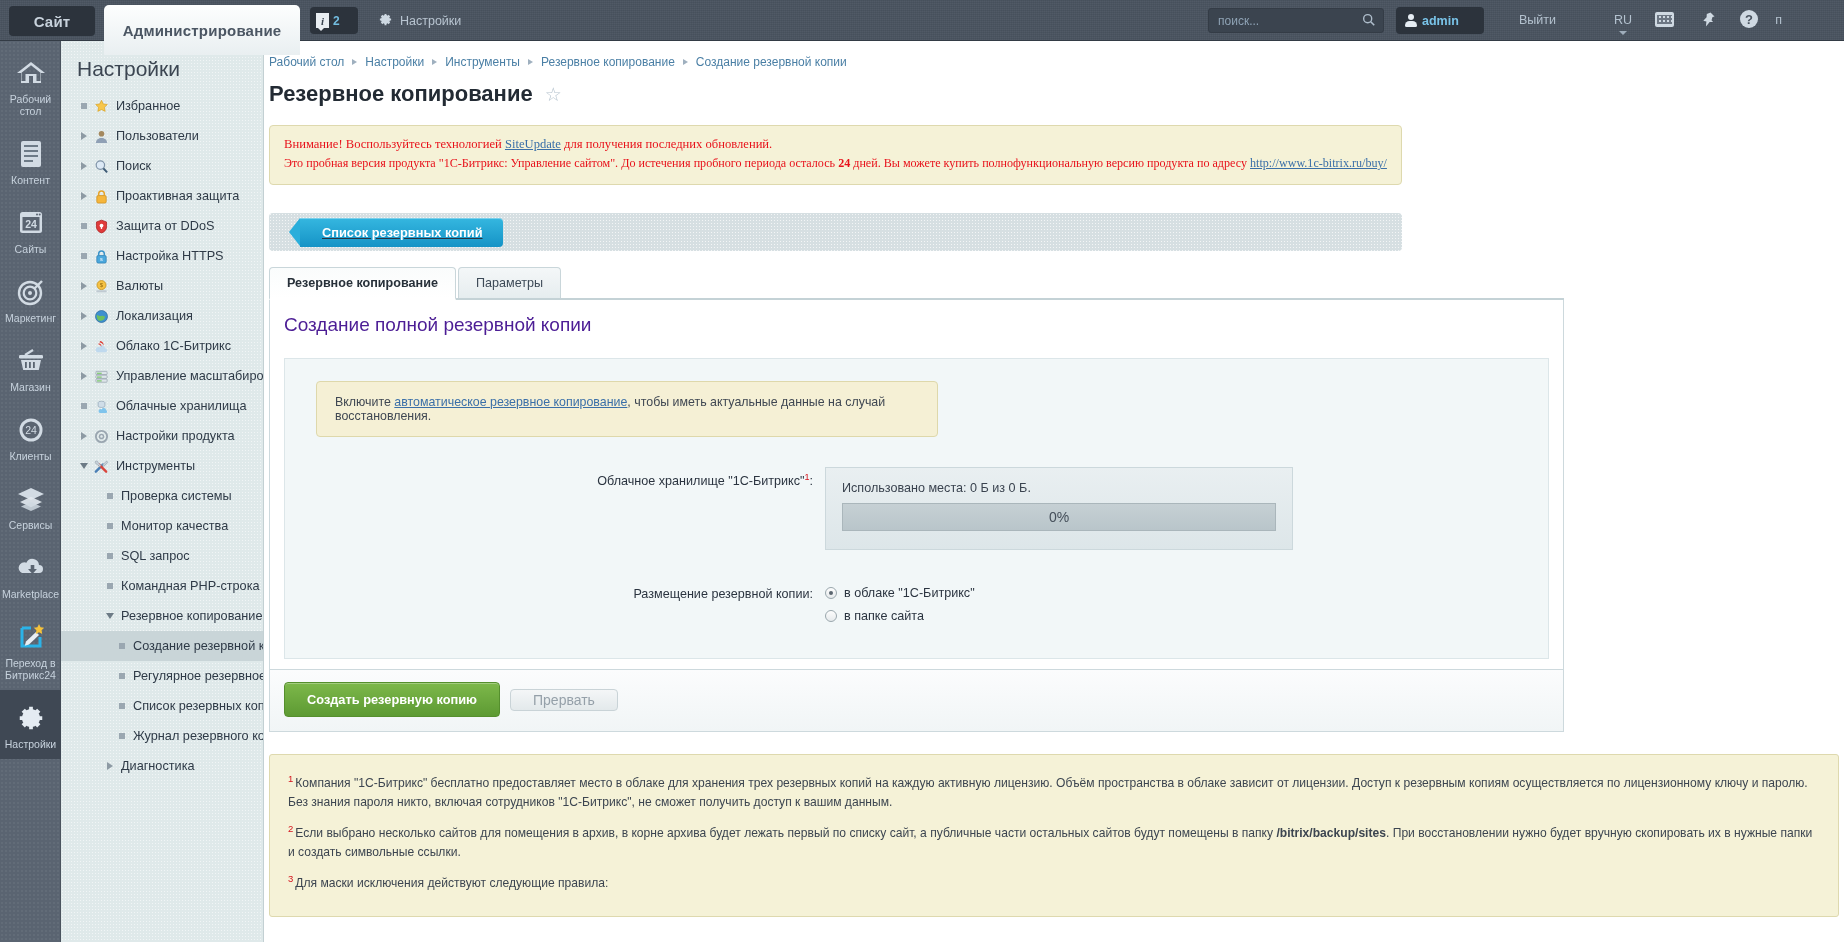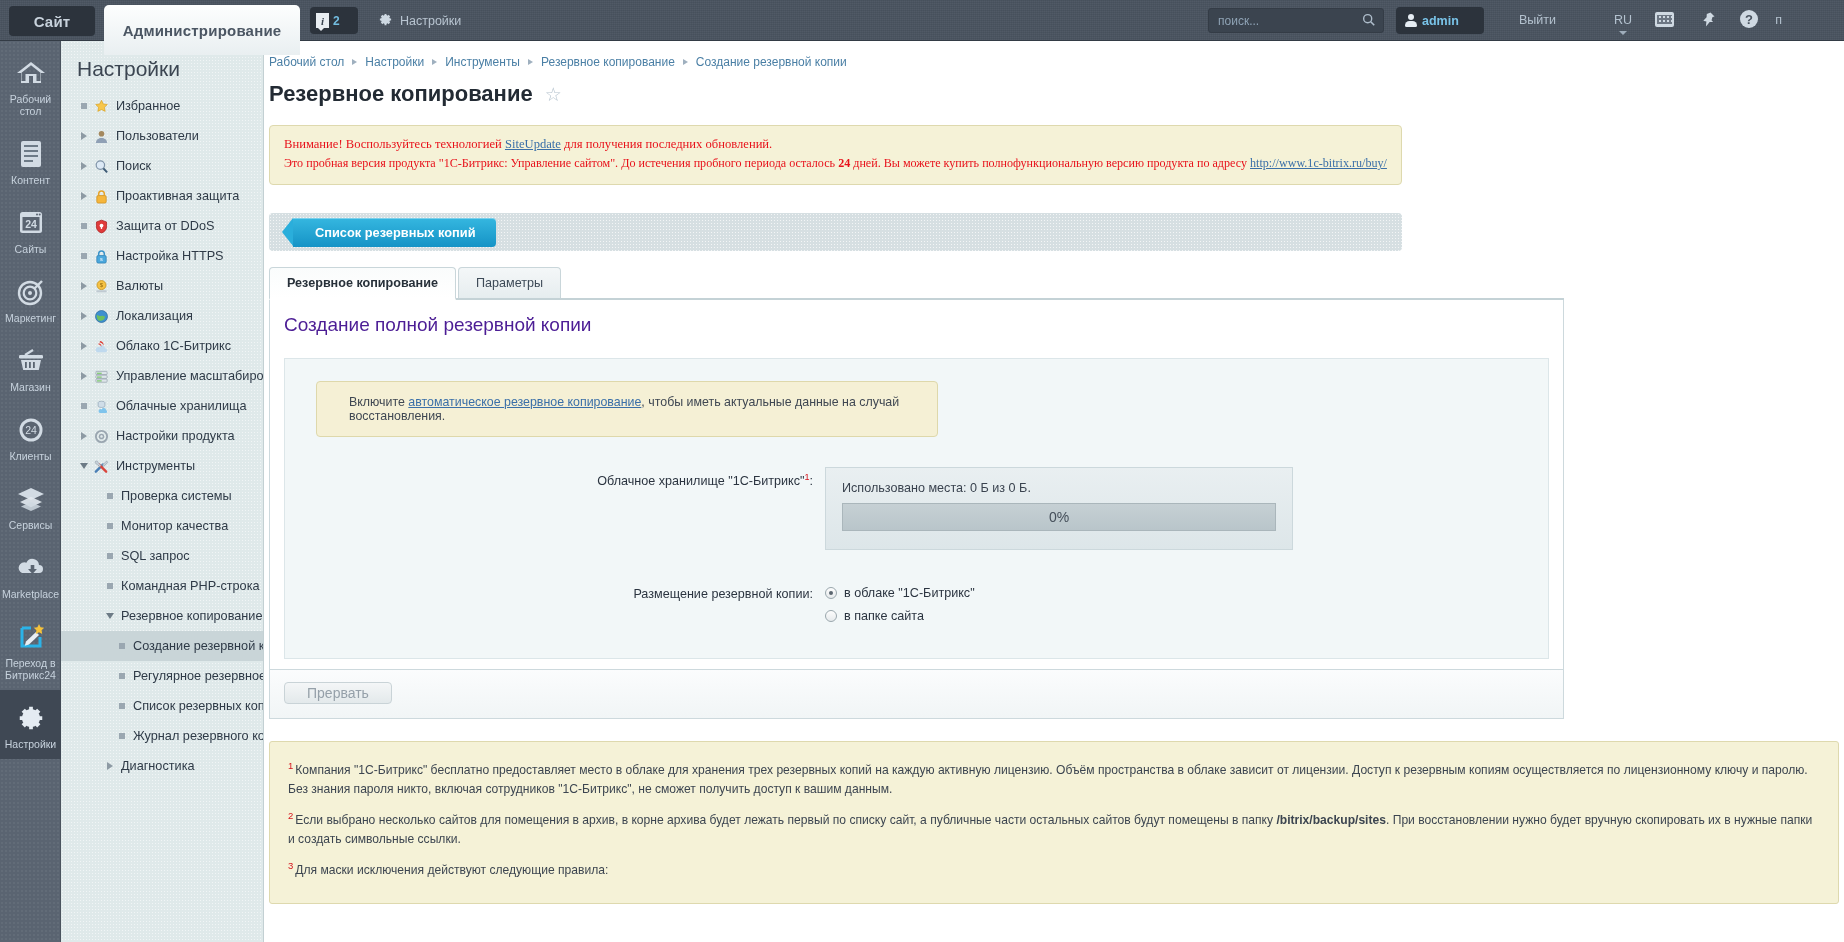--- a/index.html
+++ b/index.html
@@ -184,21 +184,21 @@
   .trial-line1 { color: #e8121b; font-size: 12.6px; }
   .trial-line2 { color: #e8121b; font-size: 12.1px; }
   .trial-line1 a, .trial-line2 a { color: #3a6fa8; }
   .days-num { font-weight: bold; color:#e8121b; }
 
   #btn-strip {
     margin: 28px 0 0 5px; width: 1133px; height: 38px;
     background: #d6dfe2;
     background-image: radial-gradient(rgba(255,255,255,.7) 1px, transparent 1px);
     background-size: 3px 3px;
-    border-radius: 4px; display: flex; align-items: center; padding-left: 16px;
+    border-radius: 4px; display: flex; align-items: center; padding-left: 23px; text-decoration: underline;
   }
   #btn-list-backups {
     position: relative; height: 29px; background: linear-gradient(180deg,#35b7e0 0%,#1593c6 100%);
     color: #fff; font-size: 12.8px; font-weight: bold;
     display: flex; align-items: center; padding: 0 20px 0 22px;
     border-radius: 0 4px 4px 0; margin-left: 8px; cursor: pointer;
     box-shadow: inset 0 1px 0 rgba(255,255,255,.35);
   }
   #btn-list-backups:before {
     content:''; position: absolute; left: -11px; top: 0;
@@ -222,21 +222,21 @@
     margin: 0 0 0 5px; width: 1295px; background: #fff;
     border: 1px solid #cdd9dd; border-top: none; padding: 0 0 10px;
   }
   #form-heading { font-size: 19px; color: #4c1d95; padding: 14px 0 0 14px; font-weight: normal; }
   #inner-panel {
     margin: 22px 14px 0 14px; background: #f2f7f8; border: 1px solid #dce6e9;
     padding: 22px 18px 26px;
   }
   #auto-backup-note {
     background: #f5f0d5; border: 1px solid #ded8ab; border-radius: 4px;
-    padding: 13px 32px; width: 622px; margin-left: 13px; font-size: 12.4px; color:#3f4752;
+    padding: 13px 18px; width: 622px; margin-left: 13px; font-size: 12.4px; color:#3f4752;
   }
   #auto-backup-note a { color: #3a6fa8; }
 
   #storage-row { display: flex; align-items: flex-start; margin-top: 30px; }
   #storage-label {
     width: 510px; text-align: right; font-size: 12.6px; color: #2b3440; padding-top: 5px;
   }
   .sup-red { color: #d4131c; font-size: 9px; vertical-align: super; }
   #storage-box {
     margin-left: 12px; width: 468px; background: linear-gradient(180deg,#e9eff1,#dde6e9);
@@ -774,20 +774,21 @@
             <span class="radio"></span>
             <span>в папке сайта</span>
           </div>
         </div>
       </div>
 
     </div>
   </div>
 
   <div id="actions-bar">
+    <button id="btn-create">Создать резервную копию</button>
     <button id="btn-abort">Прервать</button>
   </div>
 
   <div id="footnotes">
     <div class="fn">
       <sup class="fn-num">1</sup><span>Компания "1С-Битрикс" бесплатно предоставляет место в облаке для хранения трех резервных копий на каждую активную лицензию. Объём пространства в облаке зависит от лицензии. Доступ к резервным копиям осуществляется по лицензионному ключу и паролю. Без знания пароля никто, включая сотрудников "1С-Битрикс", не сможет получить доступ к вашим данным.</span>
     </div>
     <div class="fn">
       <sup class="fn-num">2</sup><span>Если выбрано несколько сайтов для помещения в архив, в корне архива будет лежать первый по списку сайт, а публичные части остальных сайтов будут помещены в папку </span><b>/bitrix/backup/sites</b><span>. При восстановлении нужно будет вручную скопировать их в нужные папки и создать символьные ссылки.</span>
     </div>

